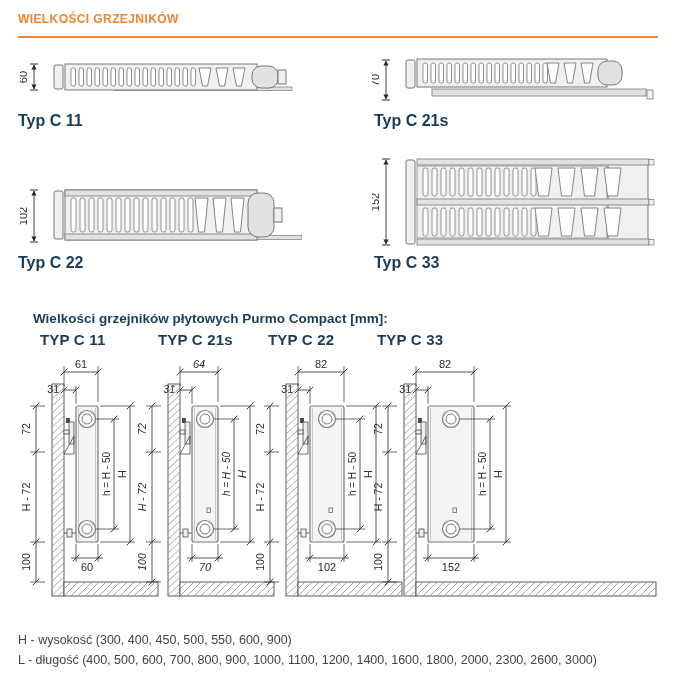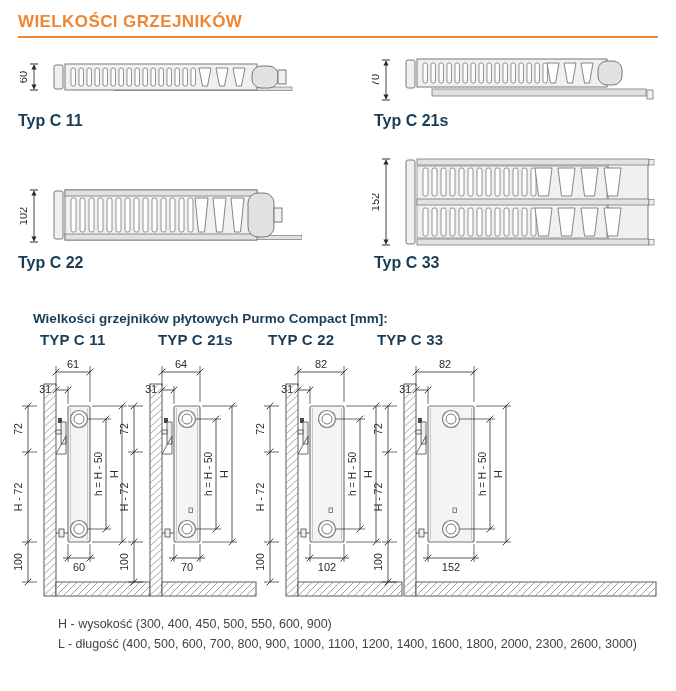--- a/index.html
+++ b/index.html
@@ -1,33 +1,33 @@
 <!DOCTYPE html>
 <html style="--accent: #EE8633; --navy: #1B3C55; --text: #3F4449;"><head>
 <meta charset="utf-8">
 <style>
   :root{ --accent:#EE8633; --navy:#1B3C55; --text:#3F4449; }
   html,body{margin:0;padding:0;background:#fff;}
   .page{position:relative;width:676px;height:691px;background:#fff;overflow:hidden;
         font-family:"Liberation Sans", sans-serif;}
-  .title{position:absolute;left:18px;top:12px;margin:0;font-size:17px;font-weight:600;
+  .title{position:absolute;left:18px;top:12px;margin:0;font-size:12px;font-weight:600;
          letter-spacing:.4px;color:var(--accent);}
   .rule{position:absolute;left:18px;right:18px;top:36px;height:2px;background:var(--accent);}
   .xs{position:absolute;}
   .cap{position:absolute;font-size:16px;font-weight:bold;color:var(--navy);}
   #xs-c11{left:20px;top:62px;}   #cap-c11{left:18px;top:112px;}
   #xs-c21s{left:372px;top:58px;} #cap-c21s{left:374px;top:112px;}
   #xs-c22{left:20px;top:188px;}  #cap-c22{left:18px;top:254px;}
   #xs-c33{left:372px;top:158px;} #cap-c33{left:374px;top:254px;}
   .h2{position:absolute;left:18px;top:296px;margin:15px;font-size:13.5px;font-weight:bold;color:var(--navy);}
   .colh{position:absolute;top:331px;font-size:15px;font-weight:bold;color:var(--navy);letter-spacing:.2px;}
   #colh-0{left:40px;} #colh-1{left:158px;} #colh-2{left:268px;} #colh-3{left:377px;}
   .td{position:absolute;top:356px;}
-  #td-c11{left:8px;} #td-c21s{left:114px;} #td-c22{left:250px;} #td-c33{left:368px;}
-  .legend{position:absolute;left:18px;top:617px;margin-left:40px;}
+  #td-c11{left:16px;} #td-c21s{left:132px;font-style:italic;} #td-c22{left:250px;} #td-c33{left:368px;}
+  .legend{position:absolute;left:18px;top:633px;}
   .legend p{margin:0 0 5px 0;font-size:12.5px;line-height:14.5px;color:var(--text);}
   svg text{font-family:"Liberation Sans", sans-serif;}
 </style>
 </head>
 <body>
 
 <div class="page">
   <h1 class="title">WIELKOŚCI GRZEJNIKÓW</h1>
   <div class="rule"></div>
 

